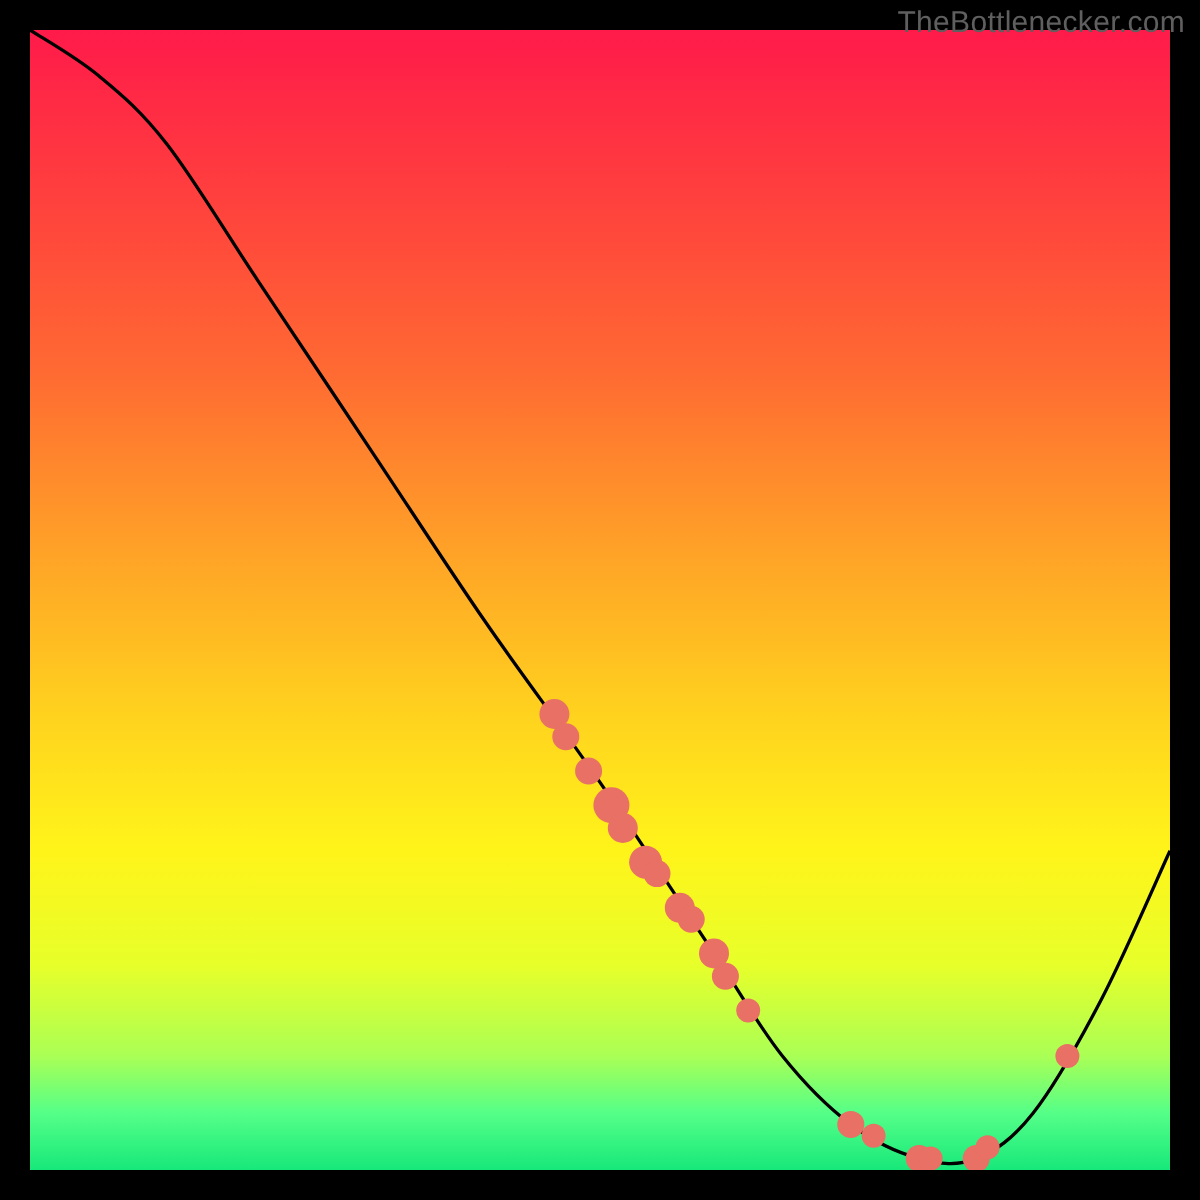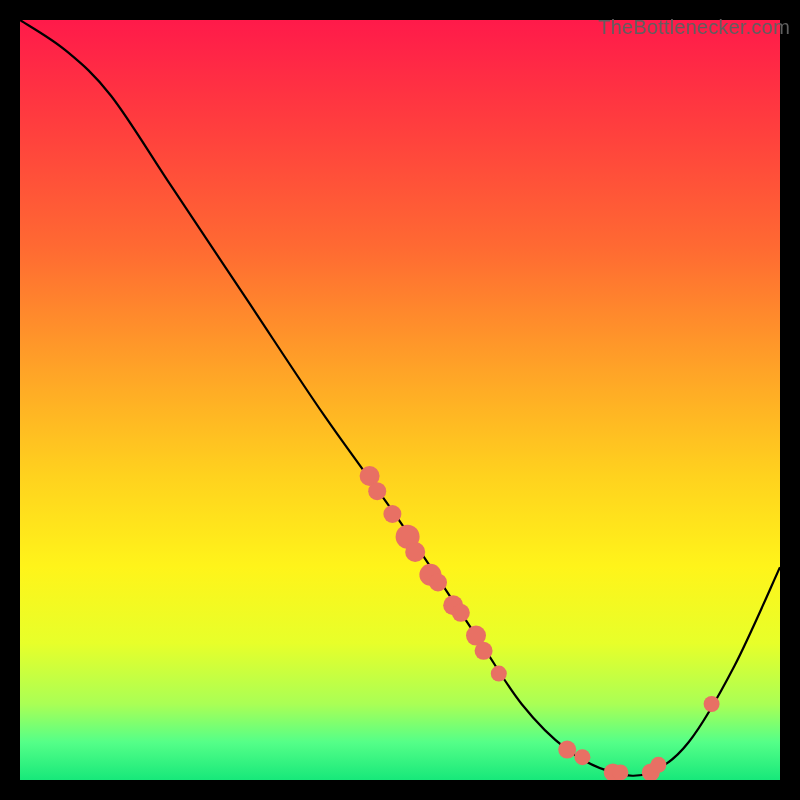--- a/index.html
+++ b/index.html
@@ -20,21 +20,21 @@
   .plot {
     position: absolute;
     left: 20px;
     top: 20px;
     width: 760px;
     height: 760px;
     overflow: hidden;
   }
   .attribution {
     position: absolute;
-    top: 16px;
+    top: 4px;
     right: 10px;
     color: #5f5f5f;
     font-size: 20px;
     font-weight: 500;
     letter-spacing: 0.2px;
     z-index: 10;
     text-align: right;
   }
   svg { display: block; }
 </style>

